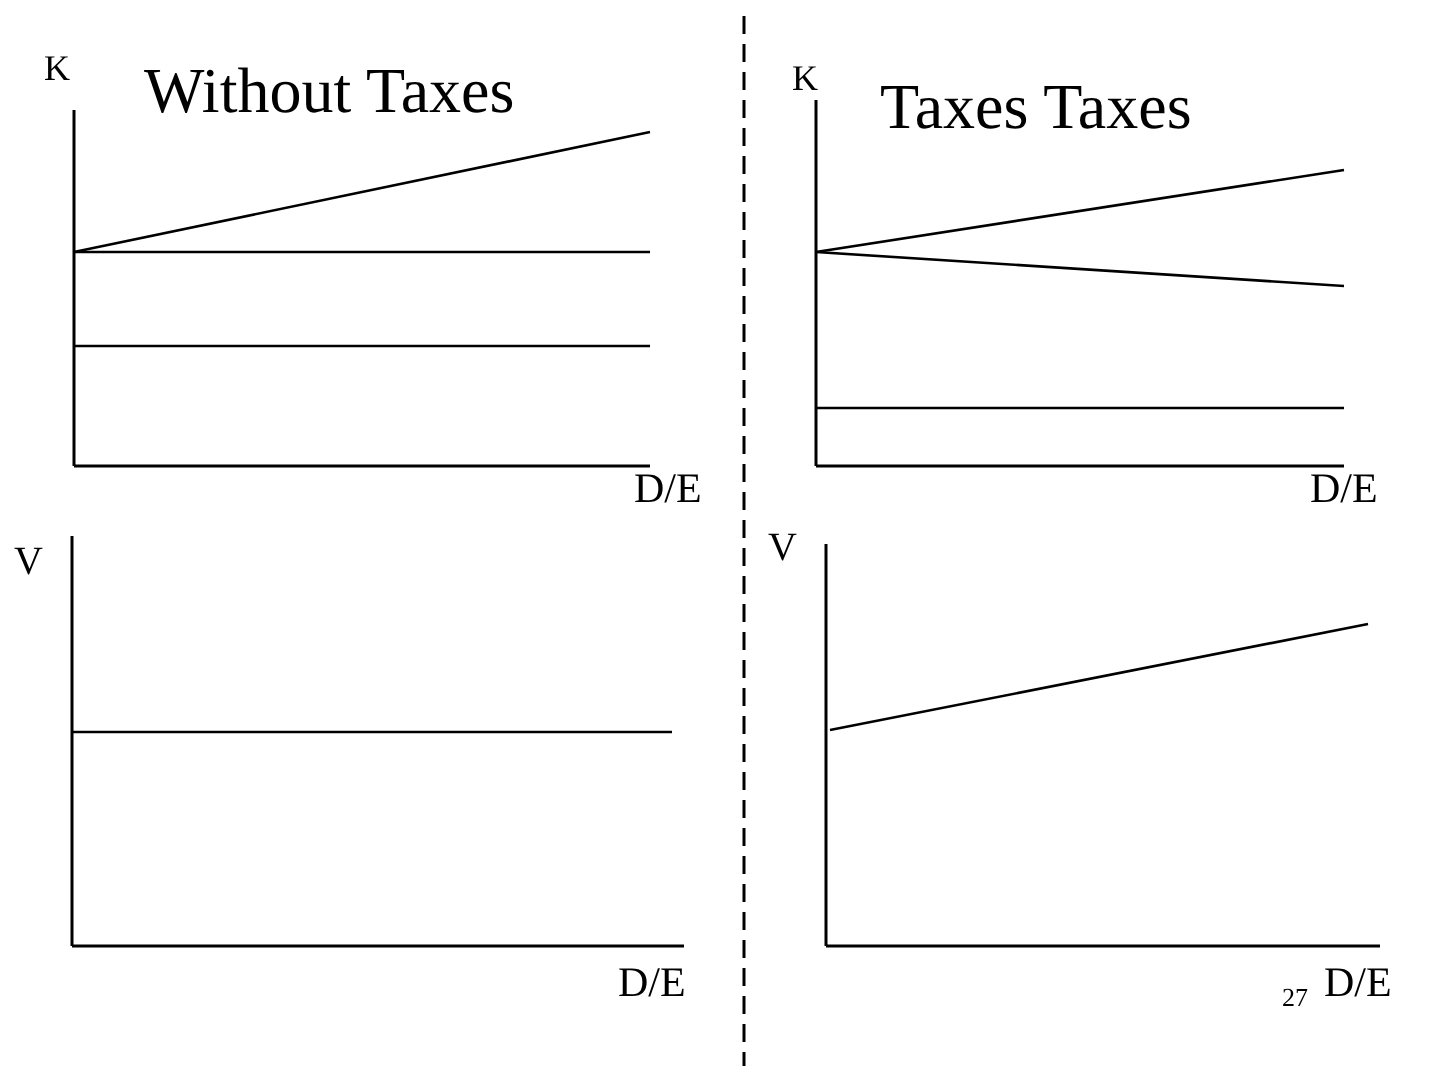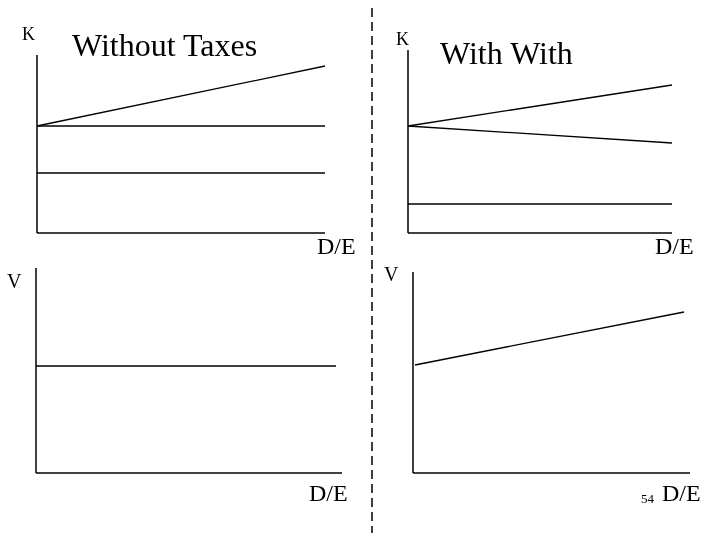--- a/index.html
+++ b/index.html
@@ -14,21 +14,21 @@
   .lines-svg{position:absolute;left:0;top:0;width:720px;height:540px;}
   .lbl{
     position:absolute;
     line-height:1;
     white-space:nowrap;
     color:#000000;
   }
   .title-lbl{font-size:32px;}
   .k-lbl{font-size:18px;}
   .v-lbl{font-size:20px;}
-  .de-lbl{font-size:24px;font-family:Liberation Serif, serif;}
+  .de-lbl{font-size:21px;font-family:Liberation Serif, serif;}
   .page-num{font-size:13px;}
 </style>
 </head>
 <body>
 
 <div class="slide">
 
   <svg class="lines-svg" width="720" height="540" viewBox="0 0 720 540" xmlns="http://www.w3.org/2000/svg">
       <line x1="37" y1="55" x2="37" y2="233" stroke="#000000" stroke-width="1.5"></line>
       <line x1="37" y1="233" x2="325" y2="233" stroke="#000000" stroke-width="1.5"></line>
@@ -47,24 +47,24 @@
       <line x1="413" y1="473" x2="690" y2="473" stroke="#000000" stroke-width="1.5"></line>
       <line x1="415" y1="365" x2="684" y2="312" stroke="#000000" stroke-width="1.3"></line>
       <line x1="372" y1="8" x2="372" y2="533" stroke="#000000" stroke-width="1.5" stroke-dasharray="9 5"></line>
     </svg>
 
   <div class="lbl k-lbl" style="left:22px;top:25px;">K</div>
   <div class="lbl title-lbl" style="left:72px;top:29px;">Without Taxes</div>
   <div class="lbl de-lbl" style="left:317px;top:234px;">D/E</div>
 
   <div class="lbl k-lbl" style="left:396px;top:30px;">K</div>
-  <div class="lbl title-lbl" style="left:440px;top:37px;">With With</div>
+  <div class="lbl title-lbl" style="left:440px;top:37px;">Taxes Taxes</div>
   <div class="lbl de-lbl" style="left:655px;top:234px;">D/E</div>
 
   <div class="lbl v-lbl" style="left:7px;top:271px;">V</div>
   <div class="lbl de-lbl" style="left:309px;top:481px;">D/E</div>
 
   <div class="lbl v-lbl" style="left:384px;top:264px;">V</div>
   <div class="lbl de-lbl" style="left:662px;top:481px;">D/E</div>
 
-  <div class="lbl page-num" style="left:641px;top:492px;">54</div>
+  <div class="lbl page-num" style="left:641px;top:492px;">27</div>
 
 </div>
 
 </body></html>

